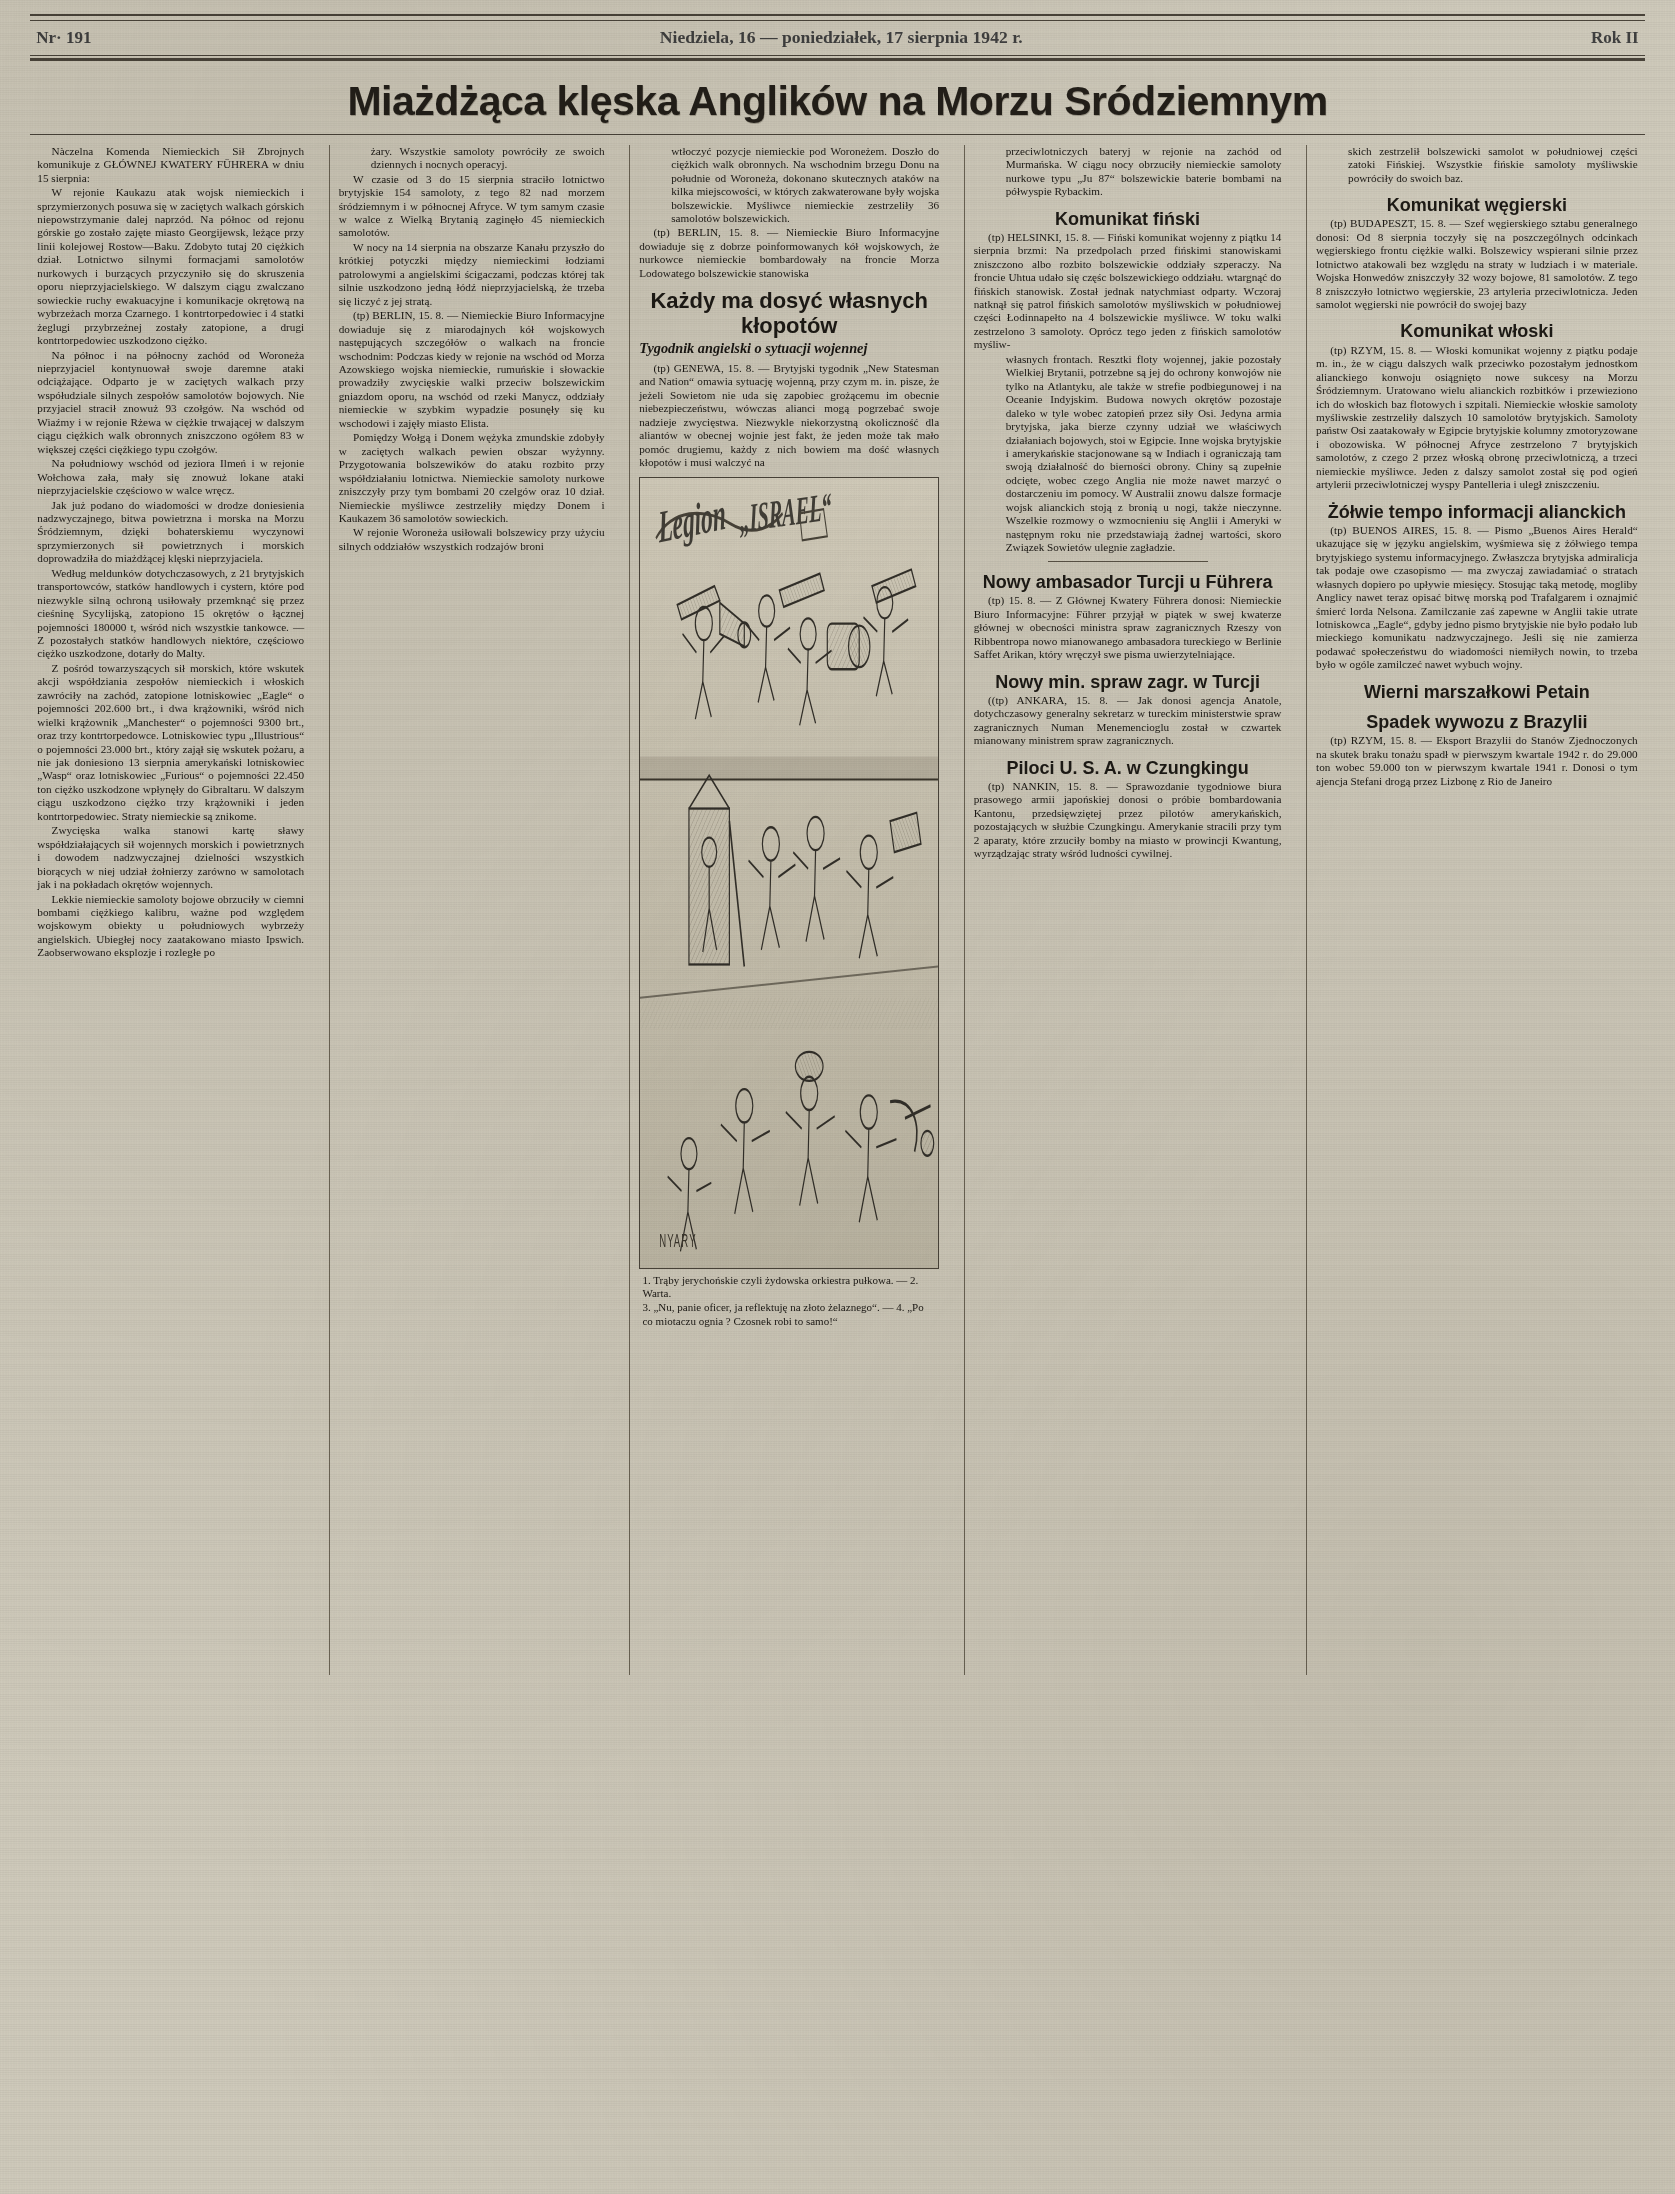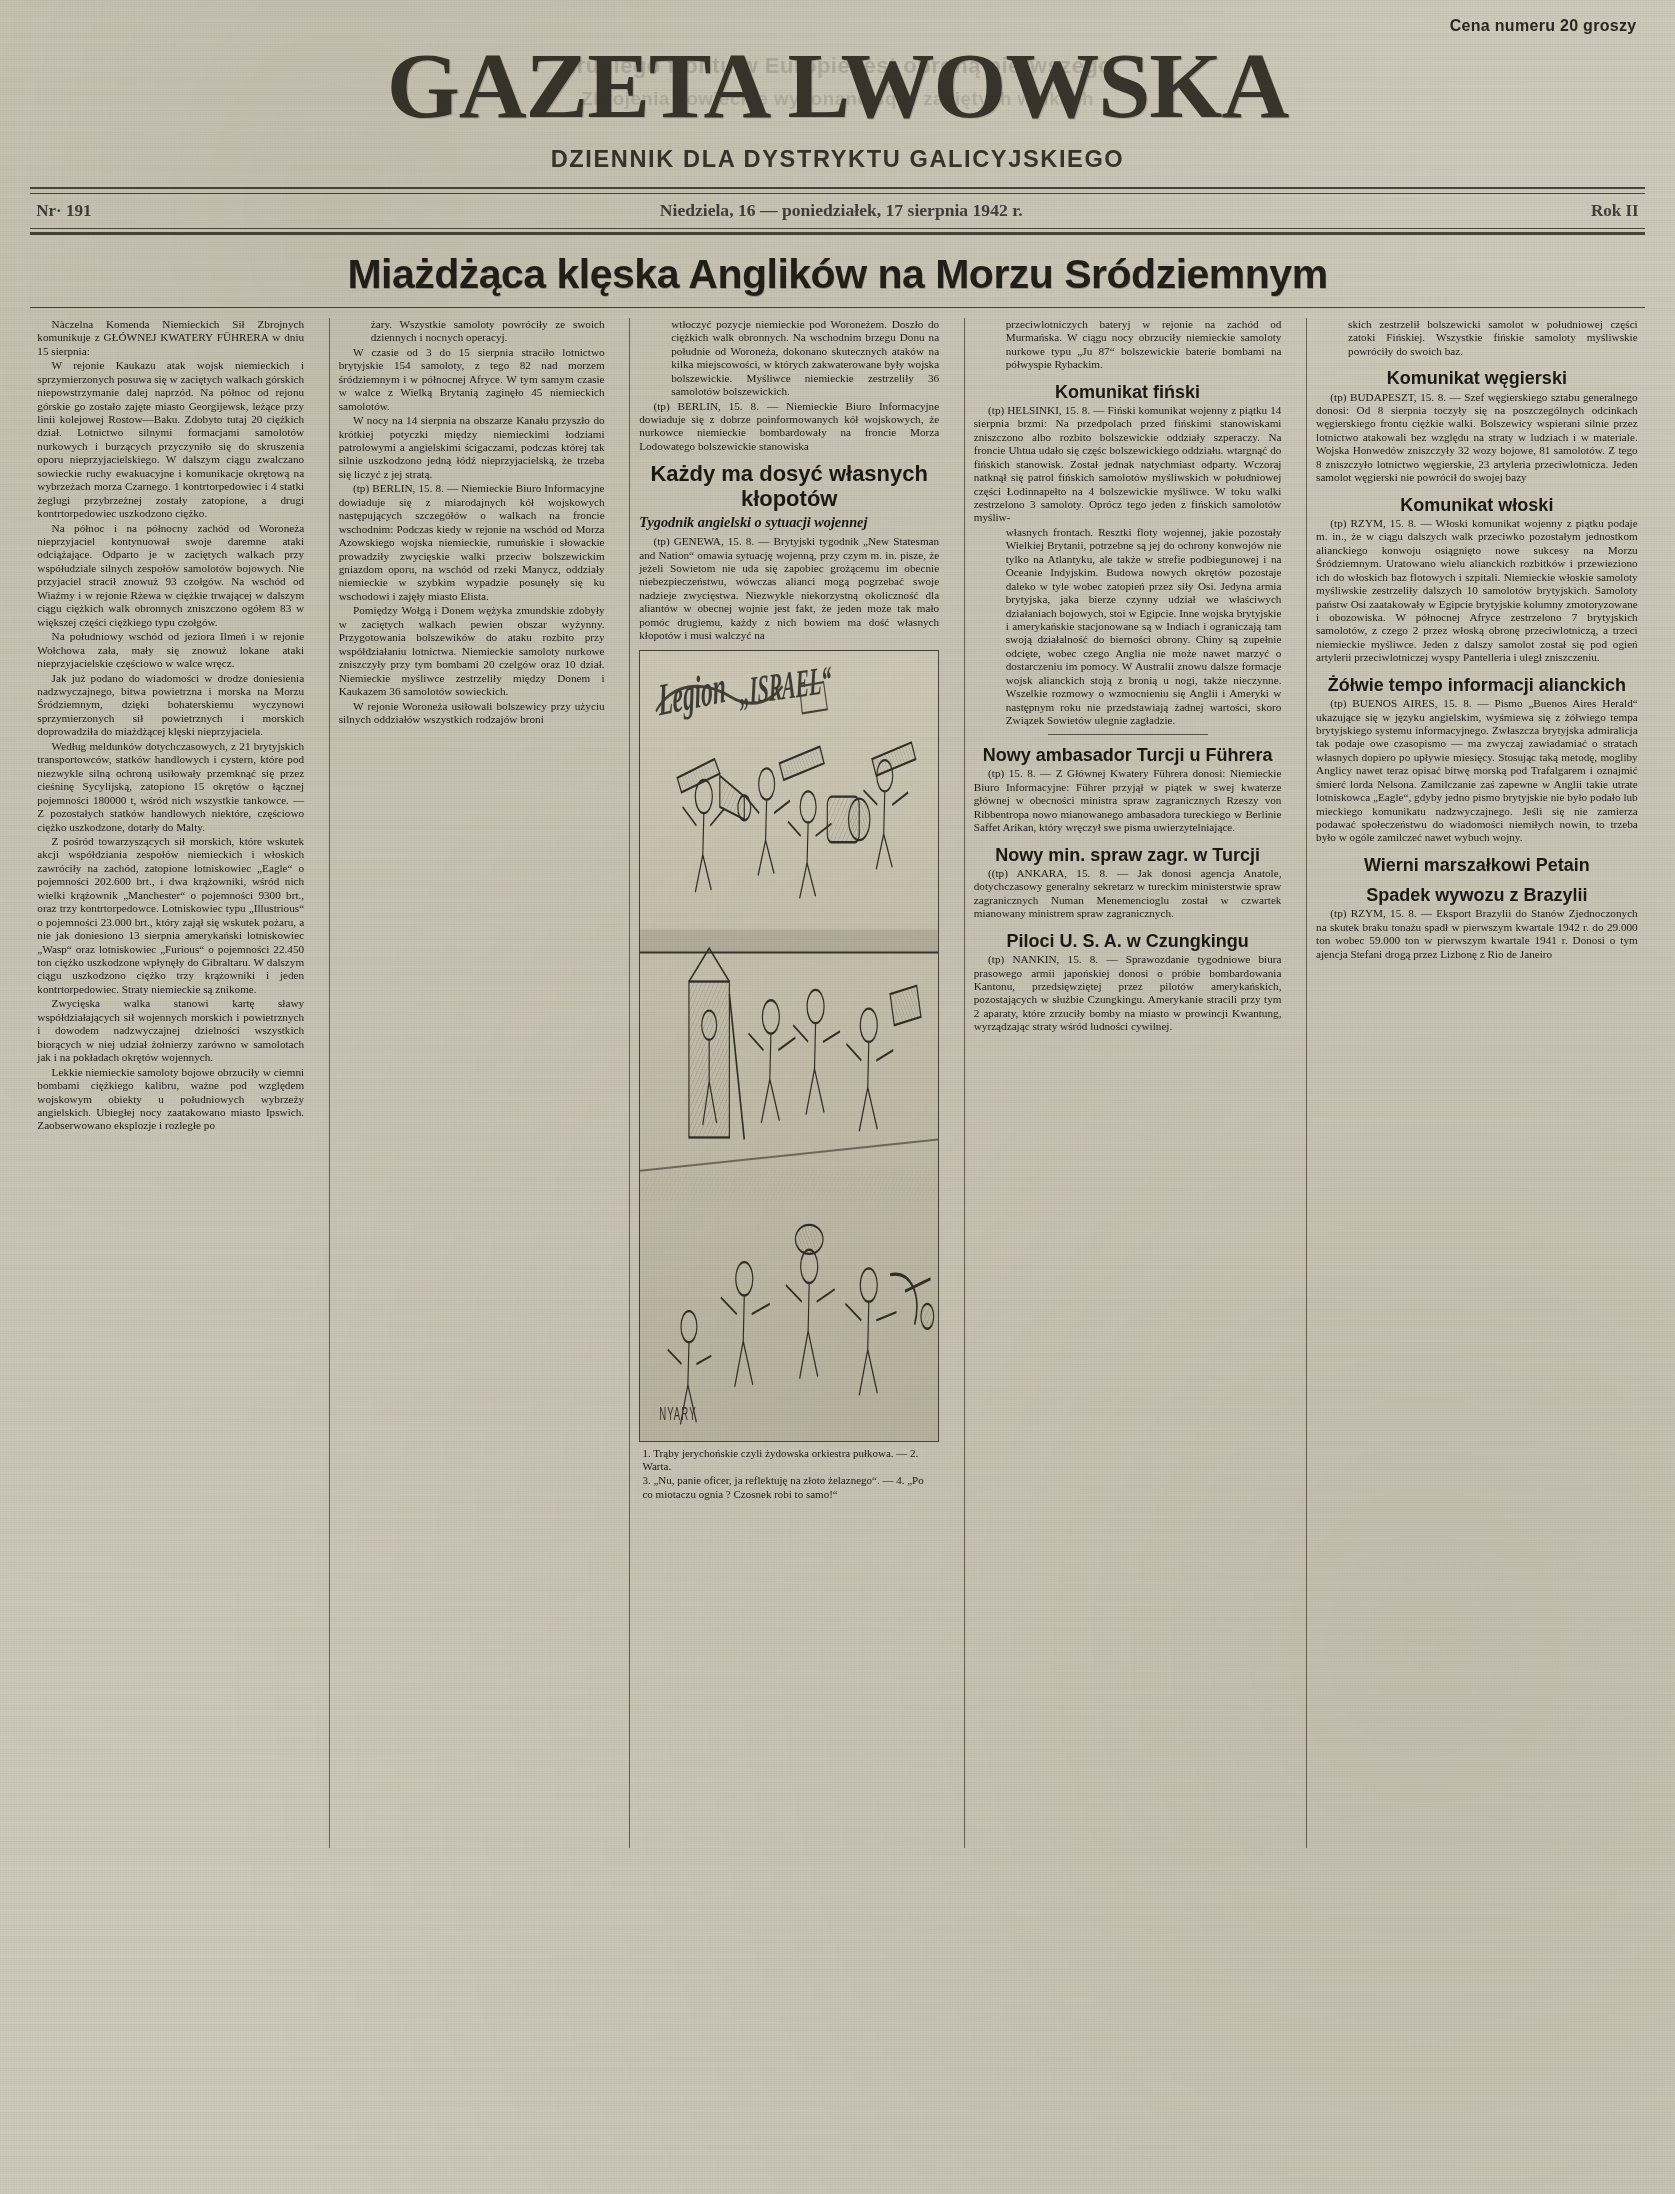--- a/index.html
+++ b/index.html
@@ -220,27 +220,20 @@
     padding: 4.4px 3.3px 2.2px 3.3px;
     text-align: left;
   }
   .cartoon-caption div { margin-bottom: 0.5px; }
 </style>
 </head>
 <body>
 
 <div class="page">
 
-  <div class="masthead">
-    <div class="price-line">Cena numeru 20 groszy</div>
-    <div class="ghost-line">drugiego frontu w Europie jest obroną pierwszego</div>
-    <div class="ghost-line2">Zbrojenia sowieckie wykonane sq w zaciętych walkach</div>
-    <div class="title">GAZETA LWOWSKA</div>
-    <div class="subtitle">DZIENNIK DLA DYSTRYKTU GALICYJSKIEGO</div>
-  </div>
 
   <div class="rule-double"></div>
 
   <div class="issue-bar">
     <div>Nr· 191</div>
     <div class="center">Niedziela, 16 — poniedziałek, 17 sierpnia 1942 r.</div>
     <div>Rok II</div>
   </div>
 
   <div class="rule-triple"></div>

